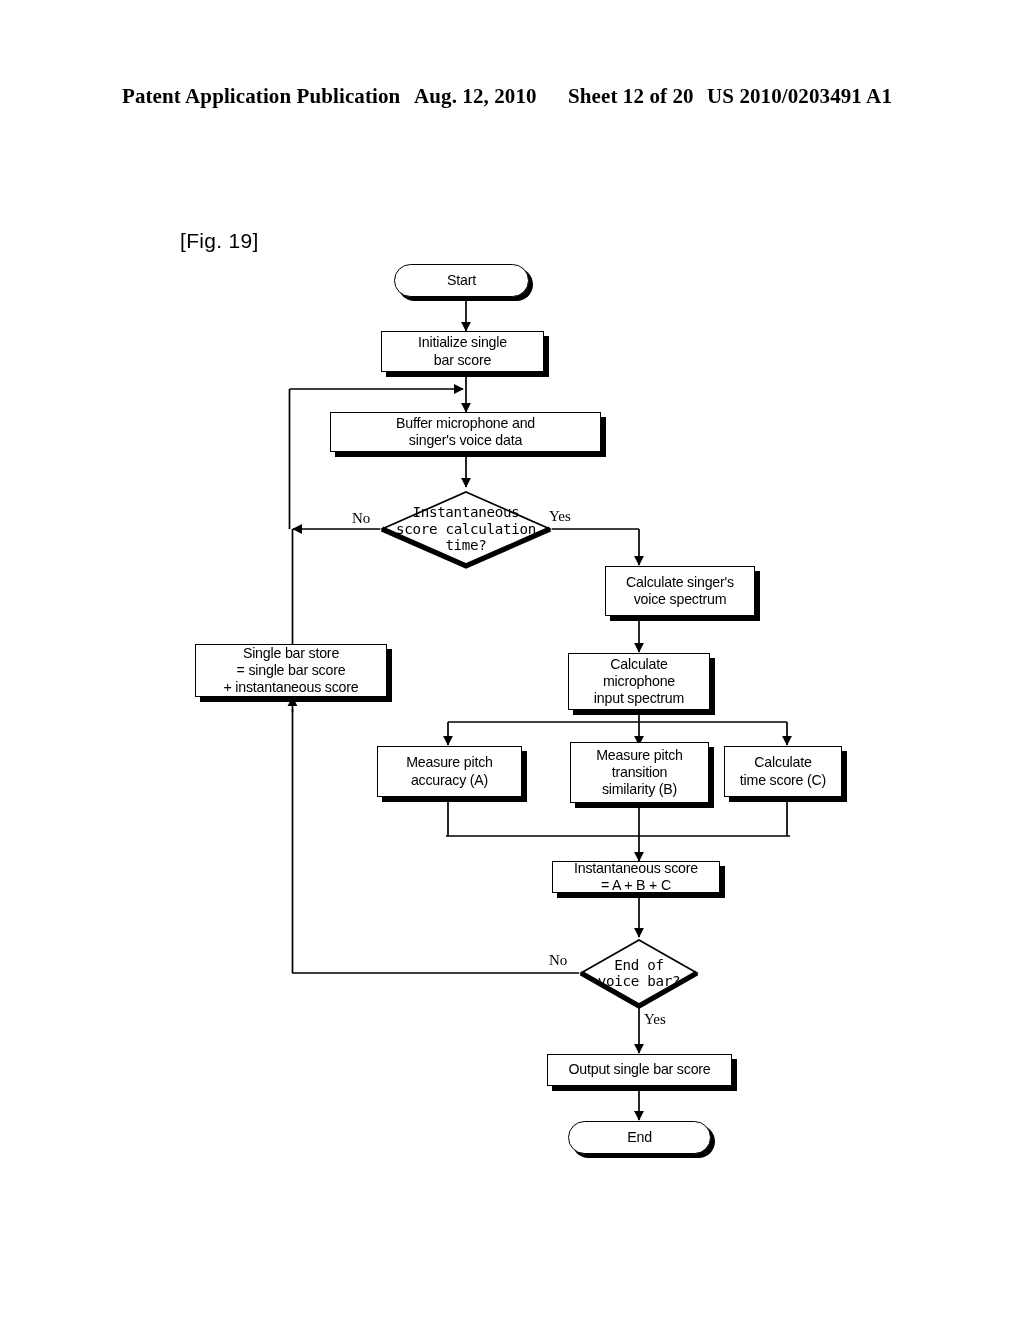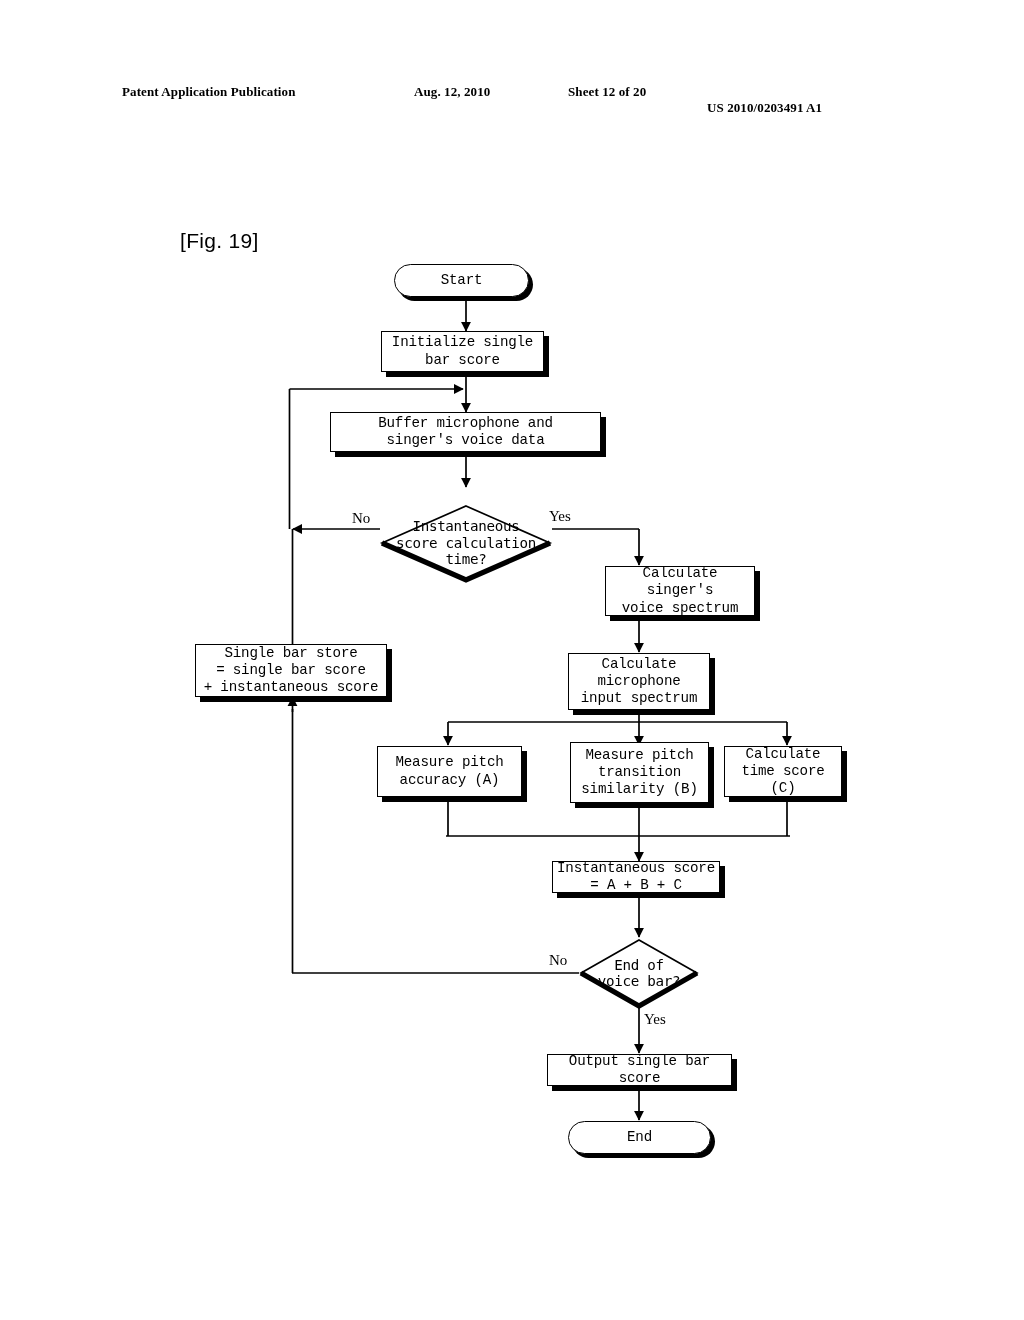--- a/index.html
+++ b/index.html
@@ -19,28 +19,28 @@
 
   
   #page-header {
     position: absolute;
     top: 84px;
     left: 0;
     width: 1024px;
     height: 34px;
     font-family: "Liberation Serif", serif;
     font-weight: bold;
-    font-size: 13px;
+    font-size: 21px;
     letter-spacing: 0.1px;
     white-space: nowrap;
   }
   #page-header .hdr-left   { position: absolute; left: 122px; top: 0; }
   #page-header .hdr-mid    { position: absolute; left: 414px; top: 0; }
   #page-header .hdr-sheet  { position: absolute; left: 568px; top: 0; }
-  #page-header .hdr-right  { position: absolute; left: 707px; top: 16px; text-align: center; }
+  #page-header .hdr-right  { position: absolute; left: 707px; top: 0; text-align: center; }
 
   
   #fig-label {
     position: absolute;
     left: 180px;
     top: 229px;
     font-family: "Liberation Sans", sans-serif;
     font-size: 21px;
     letter-spacing: 0.3px;
     white-space: nowrap;
@@ -54,21 +54,21 @@
     width: 1024px;
     height: 1320px;
   }
 
   
   .node {
     position: absolute;
     box-sizing: border-box;
     background: #ffffff;
     border: 1.6px solid #000000;
-    font-family: Liberation Mono, monospace;
+    font-family: Liberation Sans, sans-serif;
     font-size: 14.2px;
     line-height: 1.22;
     letter-spacing: -0.2px;
     text-align: center;
     display: flex;
     align-items: center;
     justify-content: center;
     white-space: pre-line;
     z-index: 3;
   }
@@ -182,21 +182,21 @@
 </svg>
 
 <div class="node terminal" style="left:394px; top:264px; width:135px; height:33px;">Start</div>
 
 <div class="node shadow" style="left:381px; top:331px; width:163px; height:41px;">Initialize single
 bar score</div>
 
 <div class="node shadow" style="left:330px; top:412px; width:271px; height:40px;">Buffer microphone and
 singer's voice data</div>
 
-<div class="diamond" style="left:380px; top:504px; width:172px; height:78px;">
+<div class="diamond" style="left:380px; top:490px; width:172px; height:78px;">
   <svg viewBox="0 0 172 78" width="172" height="78" xmlns="http://www.w3.org/2000/svg">
     <polygon points="86,2 170,39 86,76 2,39" fill="#ffffff" stroke="#000000" stroke-width="1.7"></polygon>
     <polyline points="2,39 86,76 170,39" fill="none" stroke="#000000" stroke-width="5.2"></polyline>
   </svg>
   <div class="dtext">Instantaneous
 score calculation
 time?</div>
 </div>
 
 <div class="branch-label" style="left:352px; top:510px;">No</div>

